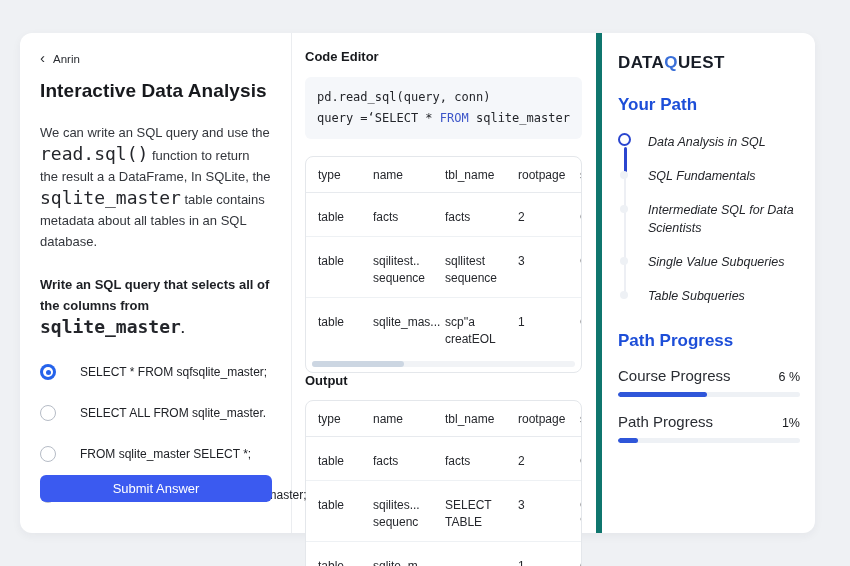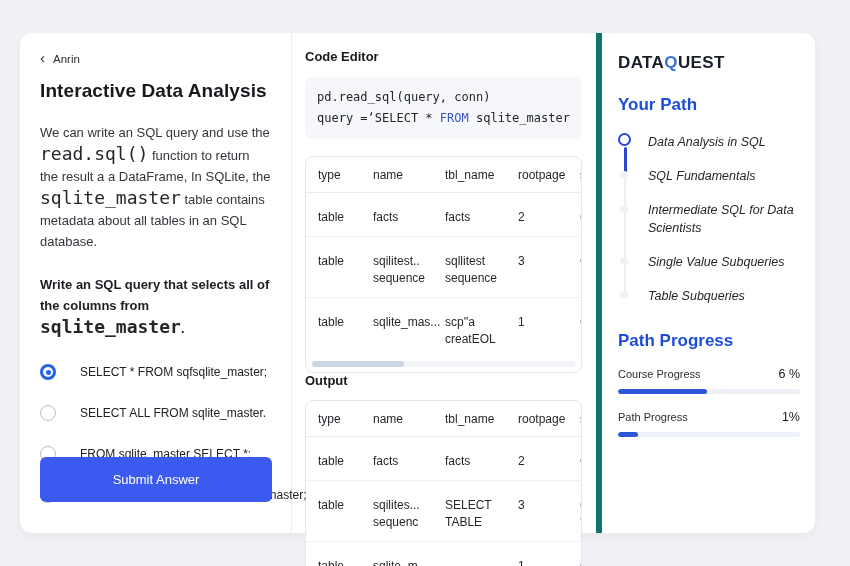--- a/index.html
+++ b/index.html
@@ -22,21 +22,21 @@
   .intro { margin-top:20px; font-size:13px; line-height:21px; color:#33363c; }
   .intro .mono, .question .mono { font-size:18px; color:#24262b; }
   .question { margin-top:22px; font-size:13px; line-height:21px; color:#1d1f24; font-weight:bold; }
   .options { margin-top:6px; }
   .option { display:flex; align-items:center; gap:24px; margin-top:25px; cursor:pointer; white-space:nowrap; }
   .radio { width:16px; height:16px; border-radius:50%; border:1.5px solid #b6bcc6; background:#fff; flex:0 0 16px; position:relative; }
   .radio.selected { border:none; background:#2563eb; }
   .radio.selected::before { content:""; position:absolute; inset:3px; background:#fff; border-radius:50%; }
   .radio.selected::after  { content:""; position:absolute; inset:5.5px; background:#2563eb; border-radius:50%; }
   .option-label { font-size:12px; color:#202227; }
-  .submit-btn { position:absolute; left:20px; right:19px; bottom:31px; height:45px;
+  .submit-btn { position:absolute; left:20px; right:19px; bottom:31px; height:27px;
                 background:#3b5af0; color:#fff; border:none; border-radius:6px;
                 font-size:13px; font-family:"Liberation Sans", sans-serif; cursor:pointer; }
 
   
   .col-mid { width:310px; border-right:6px solid #0f766e; padding:16px 14px 0 13px; }
   .panel-heading { font-size:13px; font-weight:bold; color:#17191d; }
   .code-block { margin-top:13px; background:#f5f7fa; border-radius:6px; padding:10px 12px;
                 font-size:12px; line-height:21px; color:#24262b; cursor:text; }
   .kw { color:#3d56c9; }
   .tbl-box { margin-top:17px; border:1px solid #e4e7eb; border-radius:8px; overflow:hidden; background:#fff; }
@@ -58,21 +58,21 @@
   .logo { font-size:17px; font-weight:bold; letter-spacing:.4px; color:#171c26; }
   .logo .q { color:#3a6fd8; }
   .side-heading { margin-top:22px; font-size:17px; font-weight:bold; color:#1d4ed8; }
   .path-list { margin-top:18px; position:relative; }
   .path-rail { position:absolute; left:6px; top:16px; bottom:12px; width:2px; background:#edeff4; }
   .path-rail-active { position:absolute; left:6px; top:14px; height:26px; width:2.5px; background:#2b46cf; border-radius:2px; }
   .path-item { position:relative; padding-left:30px; margin-bottom:16px; font-size:12.5px; line-height:18px; color:#24262b; cursor:pointer;font-style:italic; }
   .path-item .dot { position:absolute; left:2px; top:4px; width:8px; height:8px; border-radius:50%; background:#eef1f5; }
   .path-item.active .dot { left:0; top:0; width:13px; height:13px; background:#fff; border:2.5px solid #2b46cf; }
   .progress-row { margin-top:16px; display:flex; justify-content:space-between; align-items:baseline; }
-  .progress-label { font-size:11px; color:#2a2d33; }
+  .progress-label { font-size:15px; color:#2a2d33; }
   .progress-pct { font-size:12.5px; color:#17191d; }
   .progress-track { margin-top:8px; height:5px; border-radius:3px; background:#eef1f5; position:relative; overflow:hidden; }
   .progress-fill { position:absolute; left:0; top:0; bottom:0; border-radius:3px; background:#2f56d9; }
 </style>
 </head>
 <body>
 
 <div id="screen">
   <div class="card">
 

